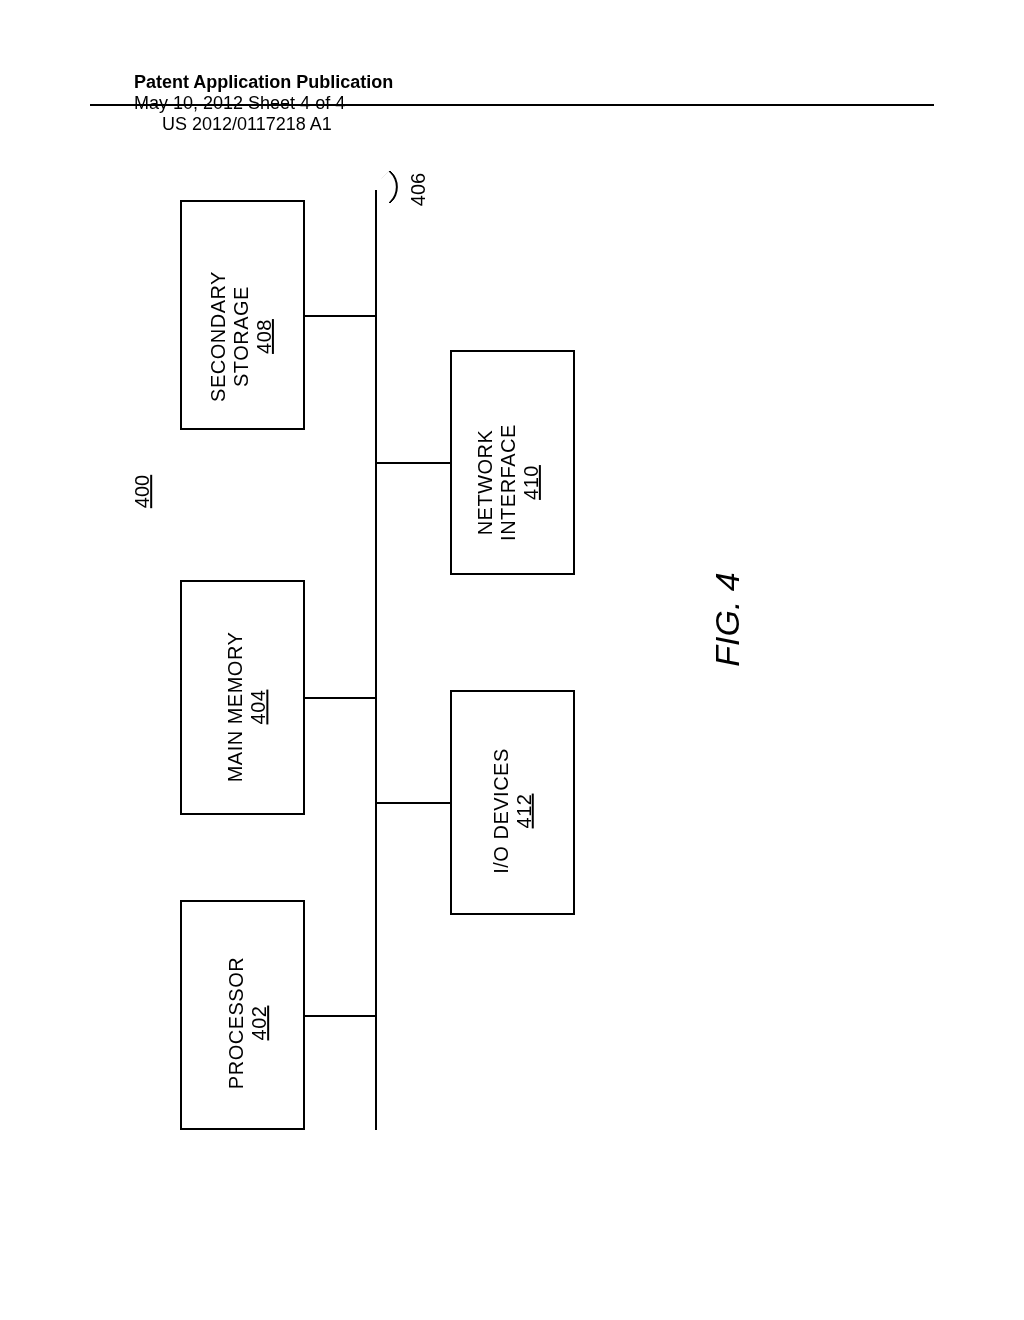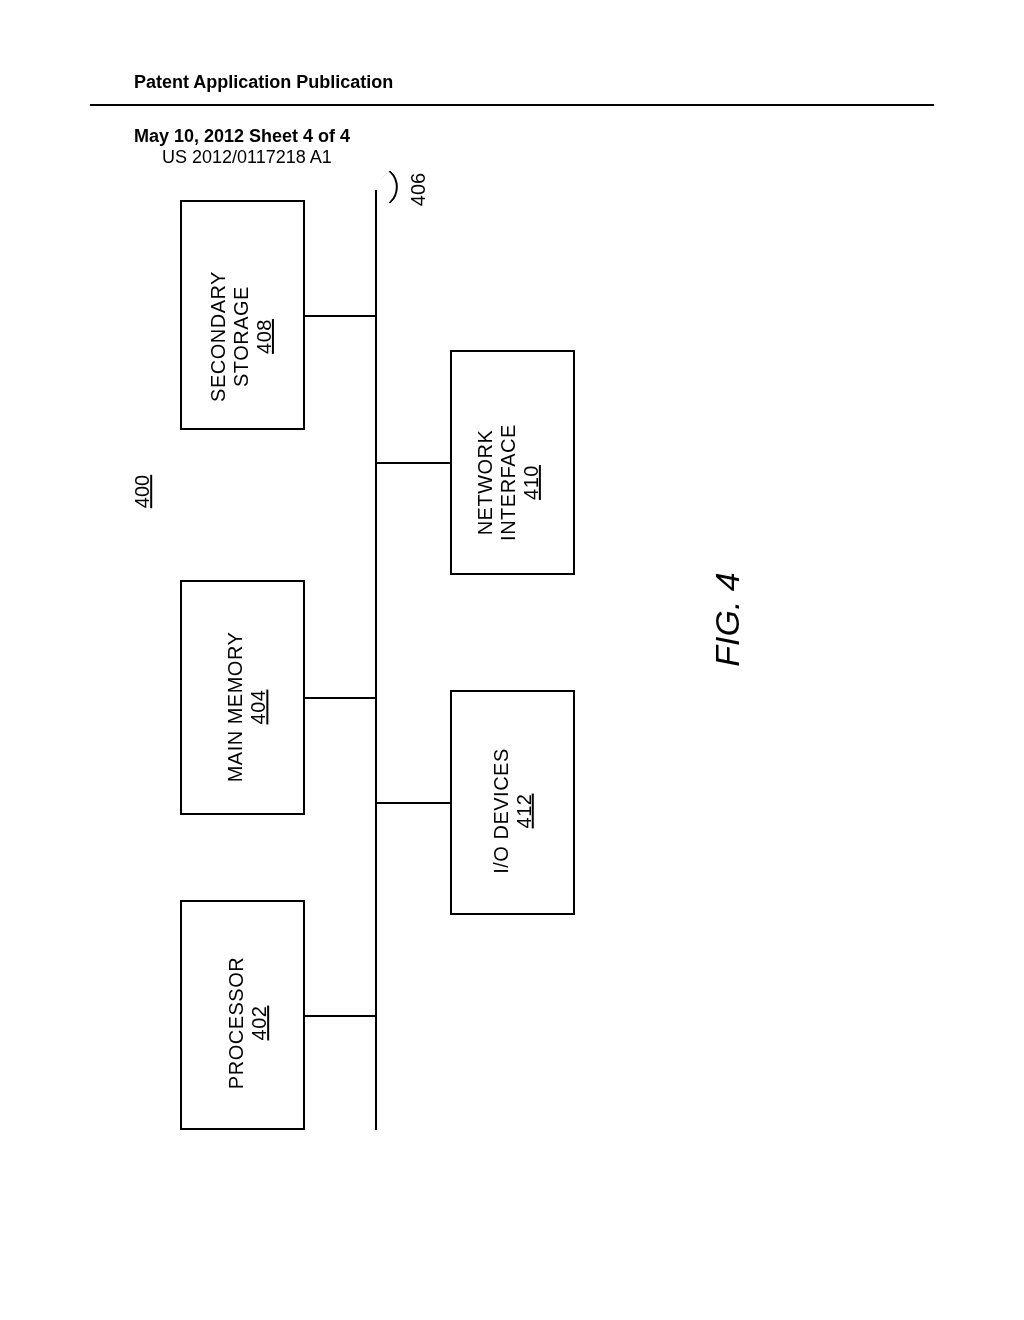--- a/index.html
+++ b/index.html
@@ -22,21 +22,21 @@
     left: 14px;
     width: 1024px;
     display: flex;
     justify-content: space-between;
     padding: 0 120px 0 120px;
     box-sizing: border-box;
     font-size: 18px;
     flex-direction: column;
   }
   .header .left { font-weight: bold; }
-  .header .center { font-weight: bold; margin-top: 33px; }
+  .header .center { font-weight: normal; }
   .header .right { font-weight: normal; margin-left: 28px; }
   .hr {
     position: absolute;
     top: 104px;
     left: 90px;
     width: 844px;
     border-top: 2px solid #000;
   }
 
   

